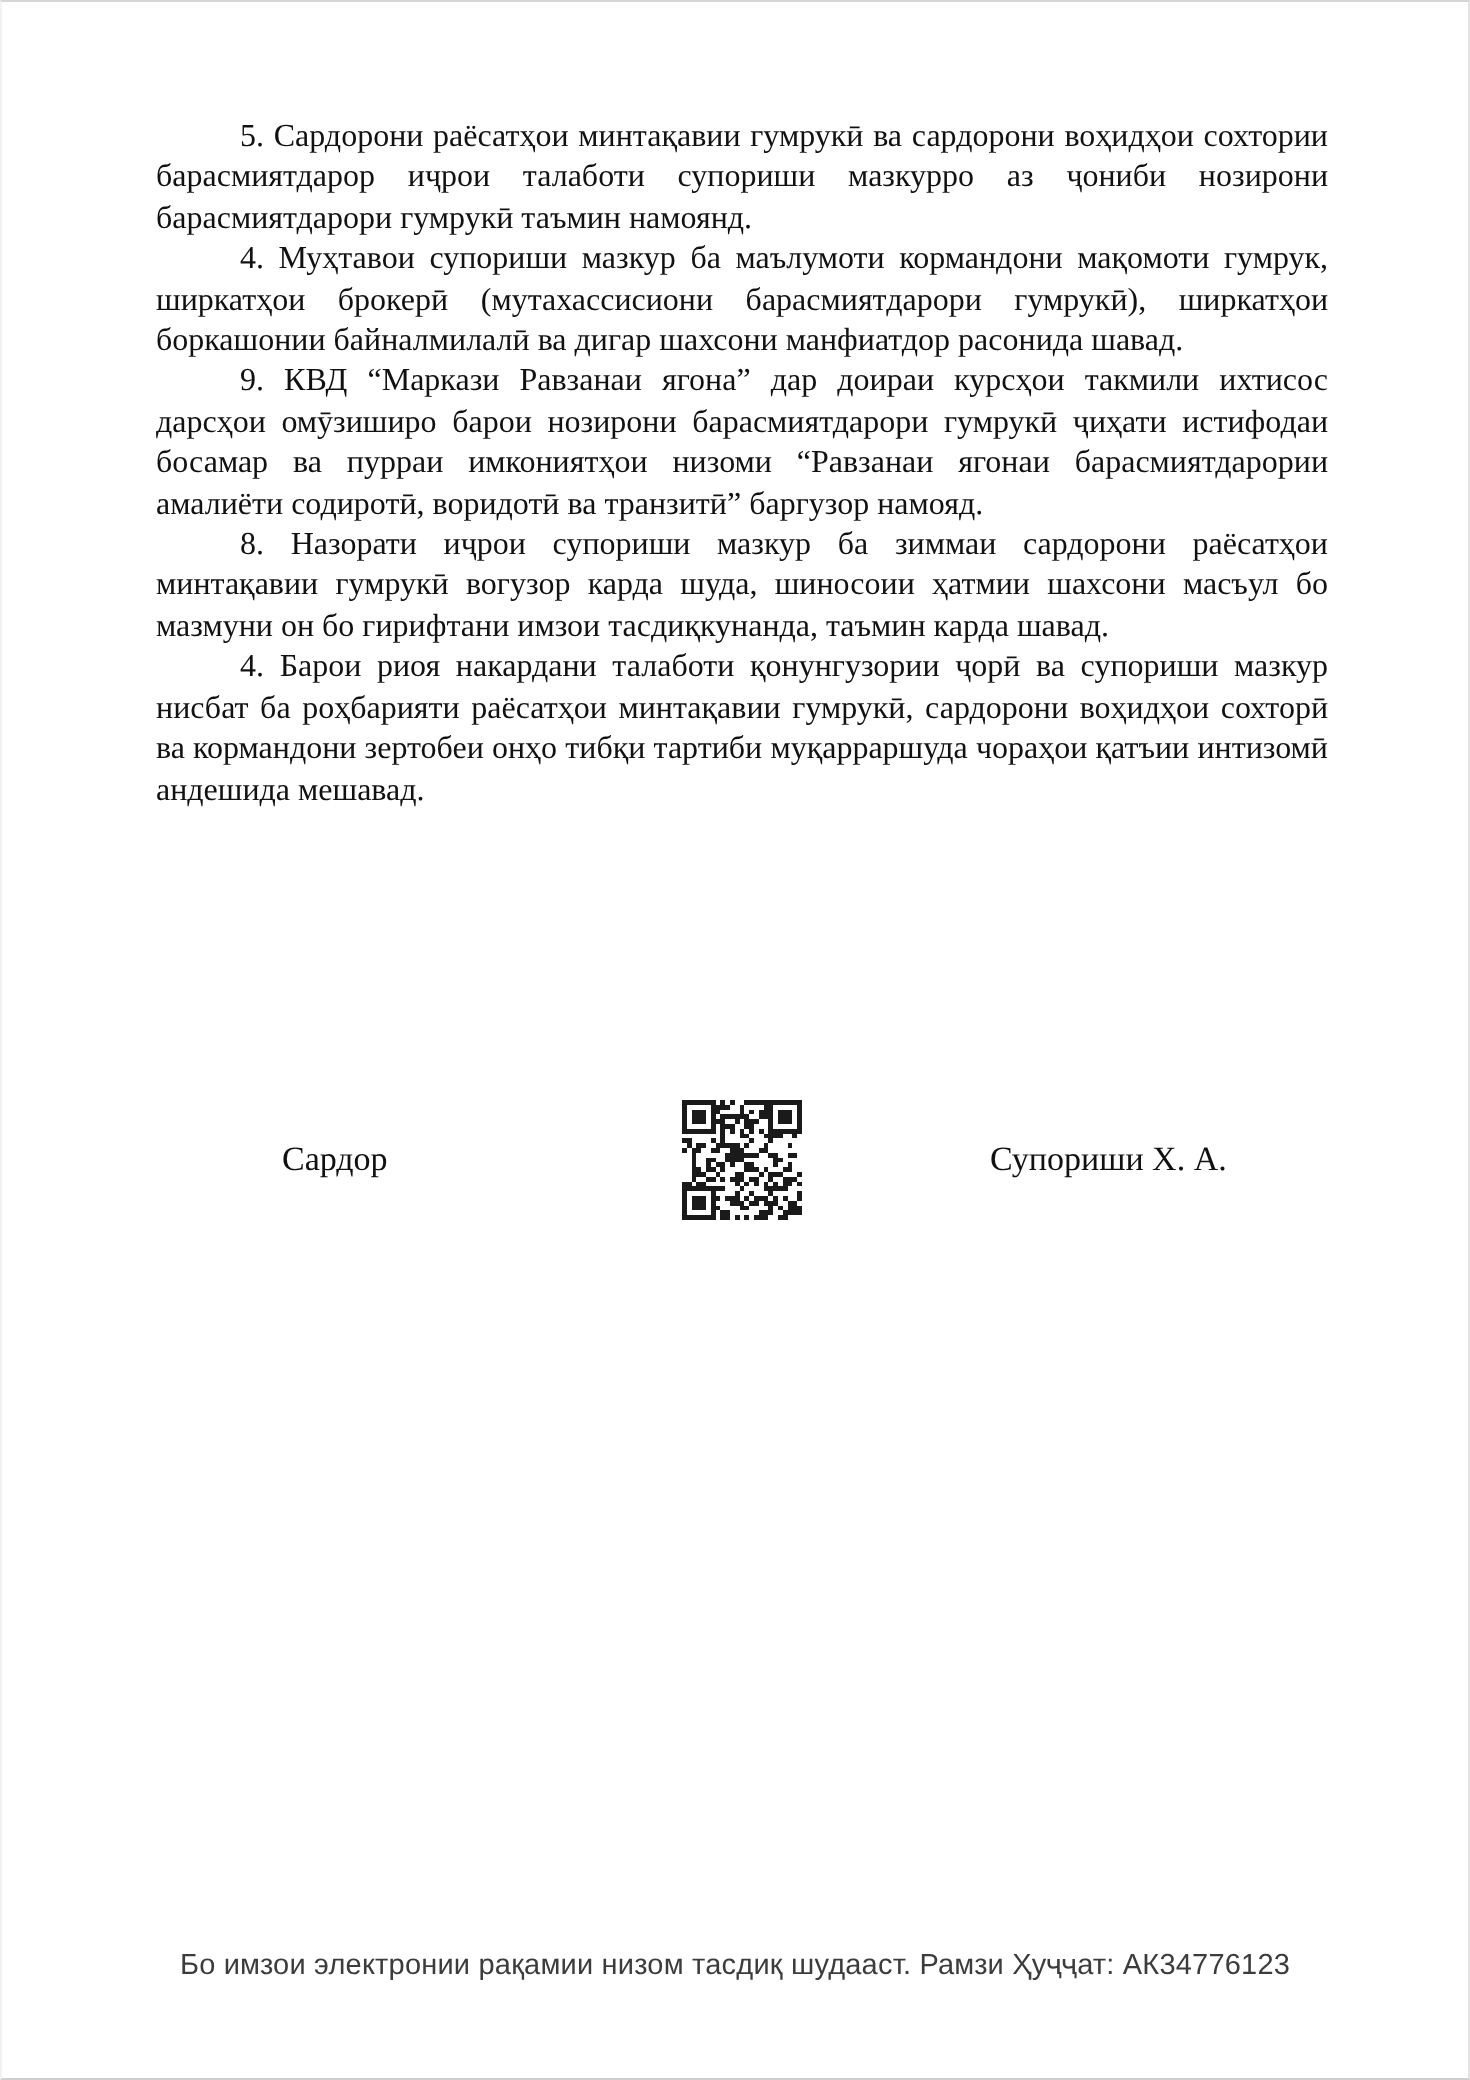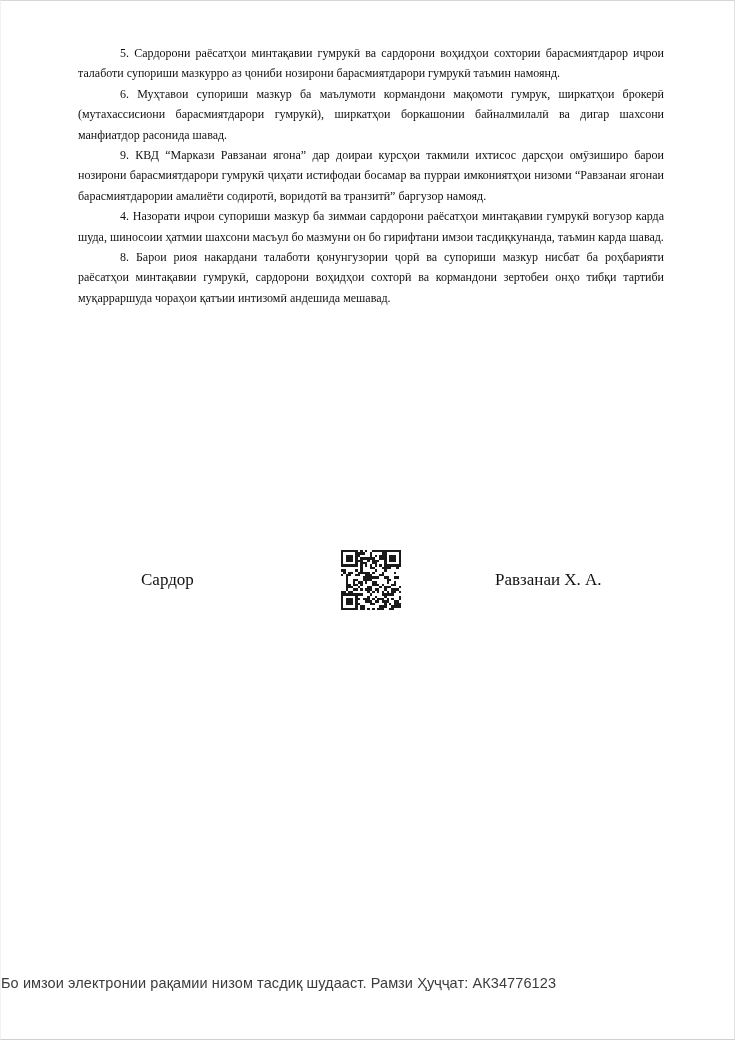--- a/index.html
+++ b/index.html
@@ -17,23 +17,23 @@
     border-bottom: 1px solid #cfcfcf;
     border-right: 1px solid #e2e2e2;
     border-left: 1px solid #f2f2f2;
     overflow: hidden;
     font-family: "Liberation Serif", serif;
     color: #111111;
   }
   .doc-text {
     position: absolute;
     left: 77px;
-    top: 42px;
+    top: 58px;
     width: 586px;
-    font-size: 12px;
+    font-size: 16px;
     line-height: 20.4px;
     text-align: justify;
   }
   .doc-text p {
     margin: 0;
     text-indent: 42px;
   }
   .signature-row {
     position: absolute;
     left: 77px;
@@ -60,37 +60,38 @@
     left: 417px;
     top: 22px;
     font-size: 17px;
     white-space: nowrap;
   }
   .footer-note {
     position: absolute;
     left: 0;
     top: 974px;
     width: 100%;
+    text-align: center;
     font-family: "Liberation Sans", sans-serif;
     font-size: 14.5px;
     color: #3c3c3c;
     letter-spacing: 0.1px;
   }
 </style>
 </head>
 <body>
 
 <div class="page">
 
   <div class="doc-text">
     <p>5. Сардорони раёсатҳои минтақавии гумрукӣ ва сардорони воҳидҳои сохтории барасмиятдарор иҷрои талаботи супориши мазкурро аз ҷониби нозирони барасмиятдарори гумрукӣ таъмин намоянд.</p>
-    <p>6. Муҳтавои супориши мазкур ба маълумоти кормандони мақомоти гумрук, ширкатҳои брокерӣ (мутахассисиони барасмиятдарори гумрукӣ), ширкатҳои боркашонии байналмилалӣ ва дигар шахсони манфиатдор расонида шавад.</p>
+    <p>4. Муҳтавои супориши мазкур ба маълумоти кормандони мақомоти гумрук, ширкатҳои брокерӣ (мутахассисиони барасмиятдарори гумрукӣ), ширкатҳои боркашонии байналмилалӣ ва дигар шахсони манфиатдор расонида шавад.</p>
     <p>9. КВД “Маркази Равзанаи ягона” дар доираи курсҳои такмили ихтисос дарсҳои омӯзиширо барои нозирони барасмиятдарори гумрукӣ ҷиҳати истифодаи босамар ва пурраи  имкониятҳои низоми “Равзанаи ягонаи барасмиятдарории амалиёти содиротӣ, воридотӣ ва транзитӣ” баргузор намояд.</p>
-    <p>4. Назорати иҷрои супориши мазкур ба зиммаи сардорони раёсатҳои минтақавии гумрукӣ вогузор карда шуда, шиносоии ҳатмии шахсони масъул бо мазмуни он бо гирифтани имзои тасдиқкунанда, таъмин карда шавад.</p>
-    <p>8. Барои риоя накардани талаботи қонунгузории ҷорӣ ва супориши мазкур нисбат ба роҳбарияти раёсатҳои минтақавии гумрукӣ, сардорони воҳидҳои сохторӣ ва кормандони зертобеи онҳо тибқи тартиби муқарраршуда чораҳои қатъии интизомӣ андешида мешавад.</p>
+    <p>8. Назорати иҷрои супориши мазкур ба зиммаи сардорони раёсатҳои минтақавии гумрукӣ вогузор карда шуда, шиносоии ҳатмии шахсони масъул бо мазмуни он бо гирифтани имзои тасдиқкунанда, таъмин карда шавад.</p>
+    <p>4. Барои риоя накардани талаботи қонунгузории ҷорӣ ва супориши мазкур нисбат ба роҳбарияти раёсатҳои минтақавии гумрукӣ, сардорони воҳидҳои сохторӣ ва кормандони зертобеи онҳо тибқи тартиби муқарраршуда чораҳои қатъии интизомӣ андешида мешавад.</p>
   </div>
 
   <div class="signature-row">
     <span class="sig-label">Сардор</span>
     <span class="sig-qr">
       <svg id="qr-svg" width="60" height="62" viewBox="0 0 25 25" shape-rendering="crispEdges" xmlns="http://www.w3.org/2000/svg">
           <rect x="0" y="0" width="1" height="1" fill="#1a1a1a"></rect>
           <rect x="1" y="0" width="1" height="1" fill="#1a1a1a"></rect>
           <rect x="2" y="0" width="1" height="1" fill="#1a1a1a"></rect>
           <rect x="3" y="0" width="1" height="1" fill="#1a1a1a"></rect>
@@ -396,18 +397,18 @@
           <rect x="9" y="24" width="1" height="1" fill="#1a1a1a"></rect>
           <rect x="11" y="24" width="1" height="1" fill="#1a1a1a"></rect>
           <rect x="13" y="24" width="1" height="1" fill="#1a1a1a"></rect>
           <rect x="15" y="24" width="1" height="1" fill="#1a1a1a"></rect>
           <rect x="16" y="24" width="1" height="1" fill="#1a1a1a"></rect>
           <rect x="17" y="24" width="1" height="1" fill="#1a1a1a"></rect>
           <rect x="20" y="24" width="1" height="1" fill="#1a1a1a"></rect>
           <rect x="21" y="24" width="1" height="1" fill="#1a1a1a"></rect>
         </svg>
     </span>
-    <span class="sig-name">Равзанаи Х. А.</span>
+    <span class="sig-name">Супориши Х. А.</span>
   </div>
 
   <div class="footer-note">Бо имзои электронии рақамии низом тасдиқ шудааст. Рамзи Ҳуҷҷат: АК34776123</div>
 
 </div>
 
 </body></html>

